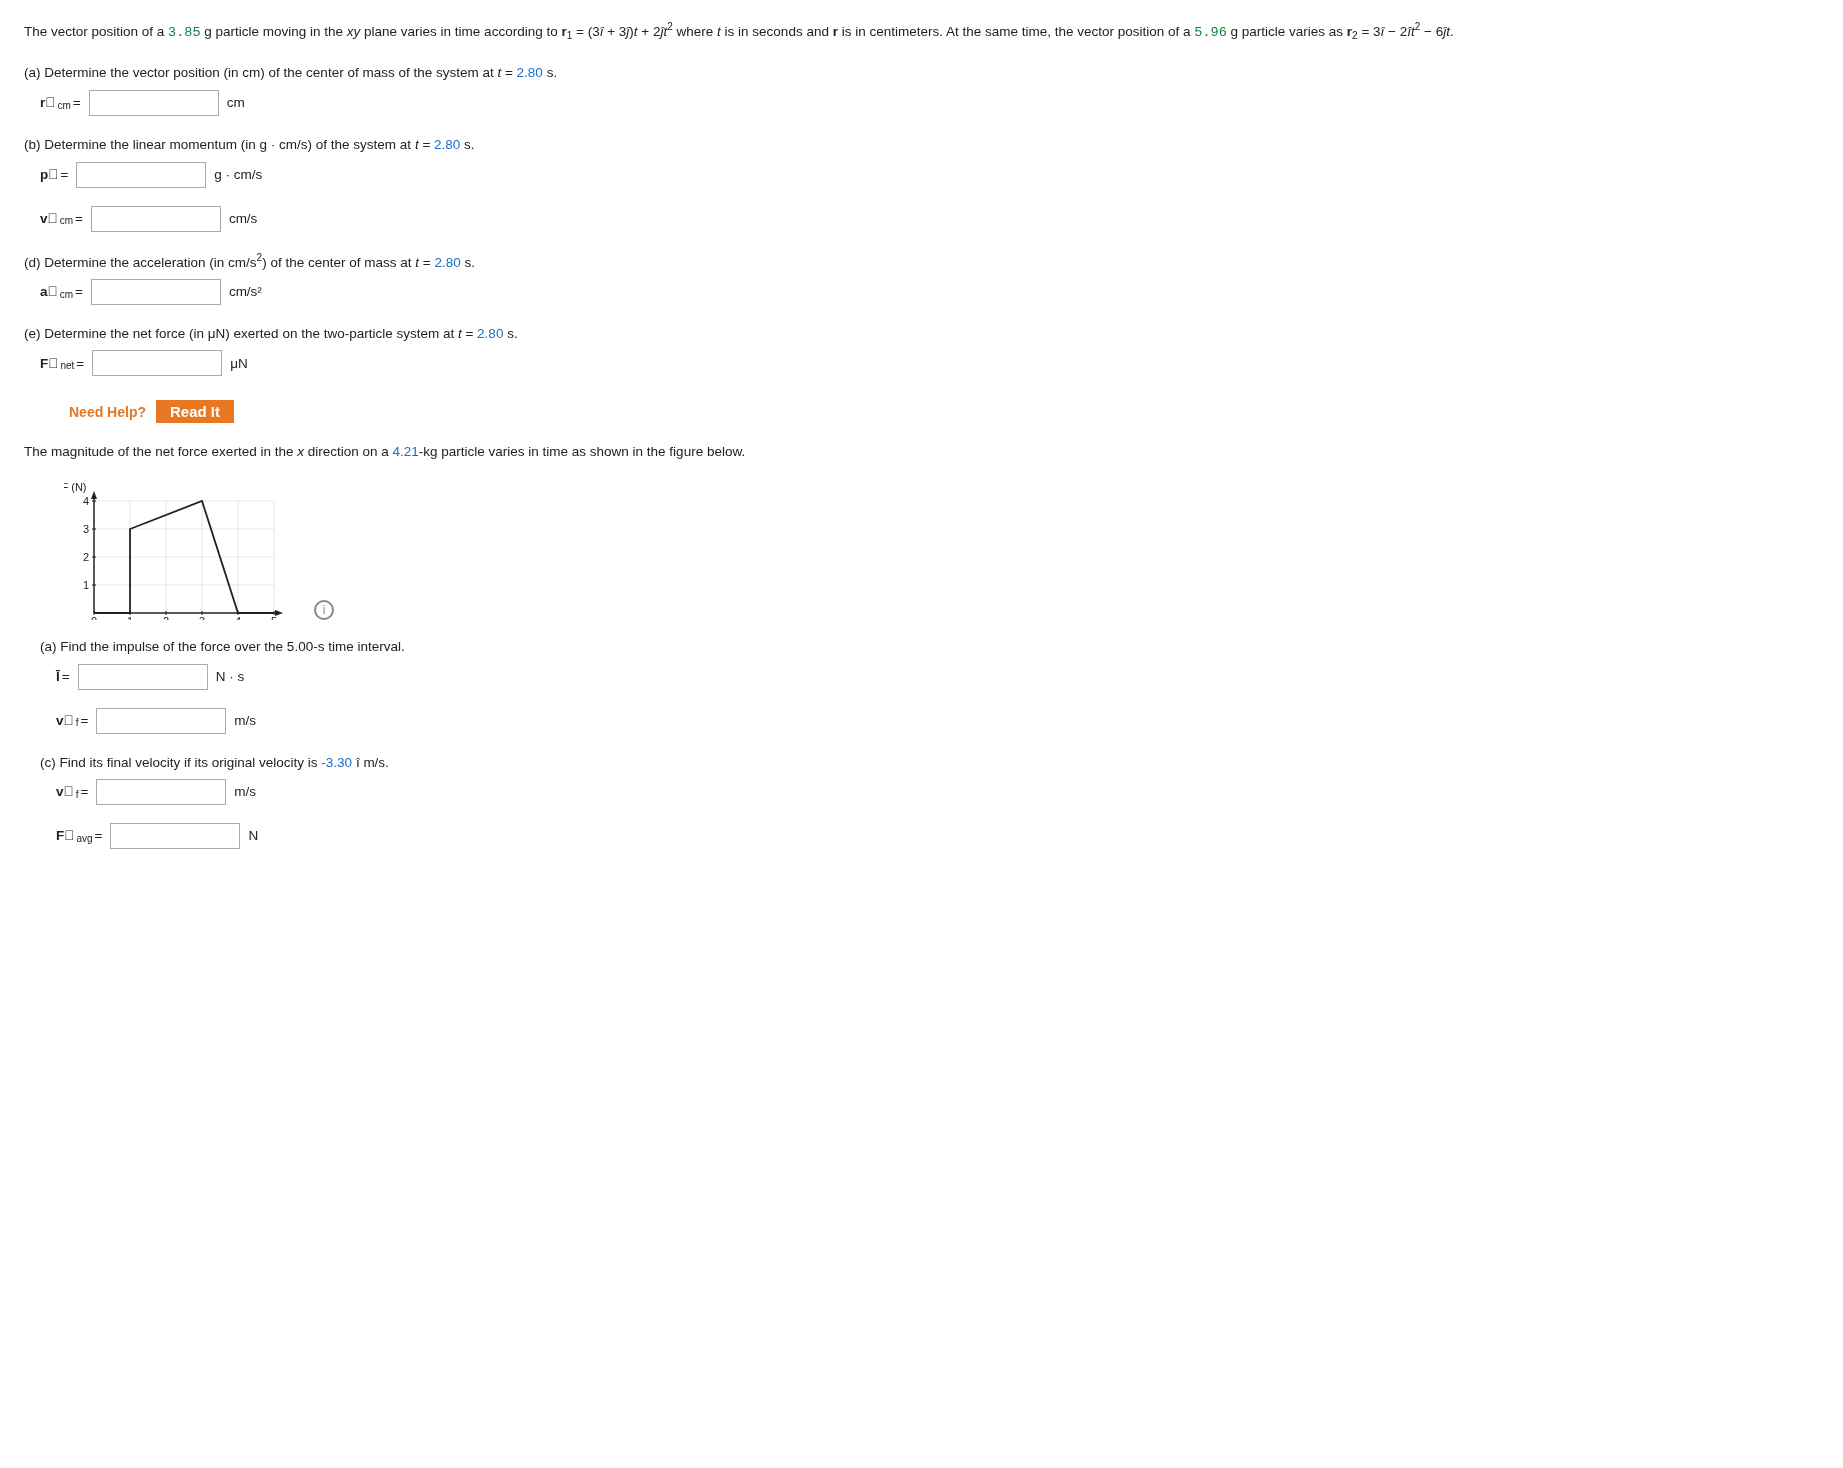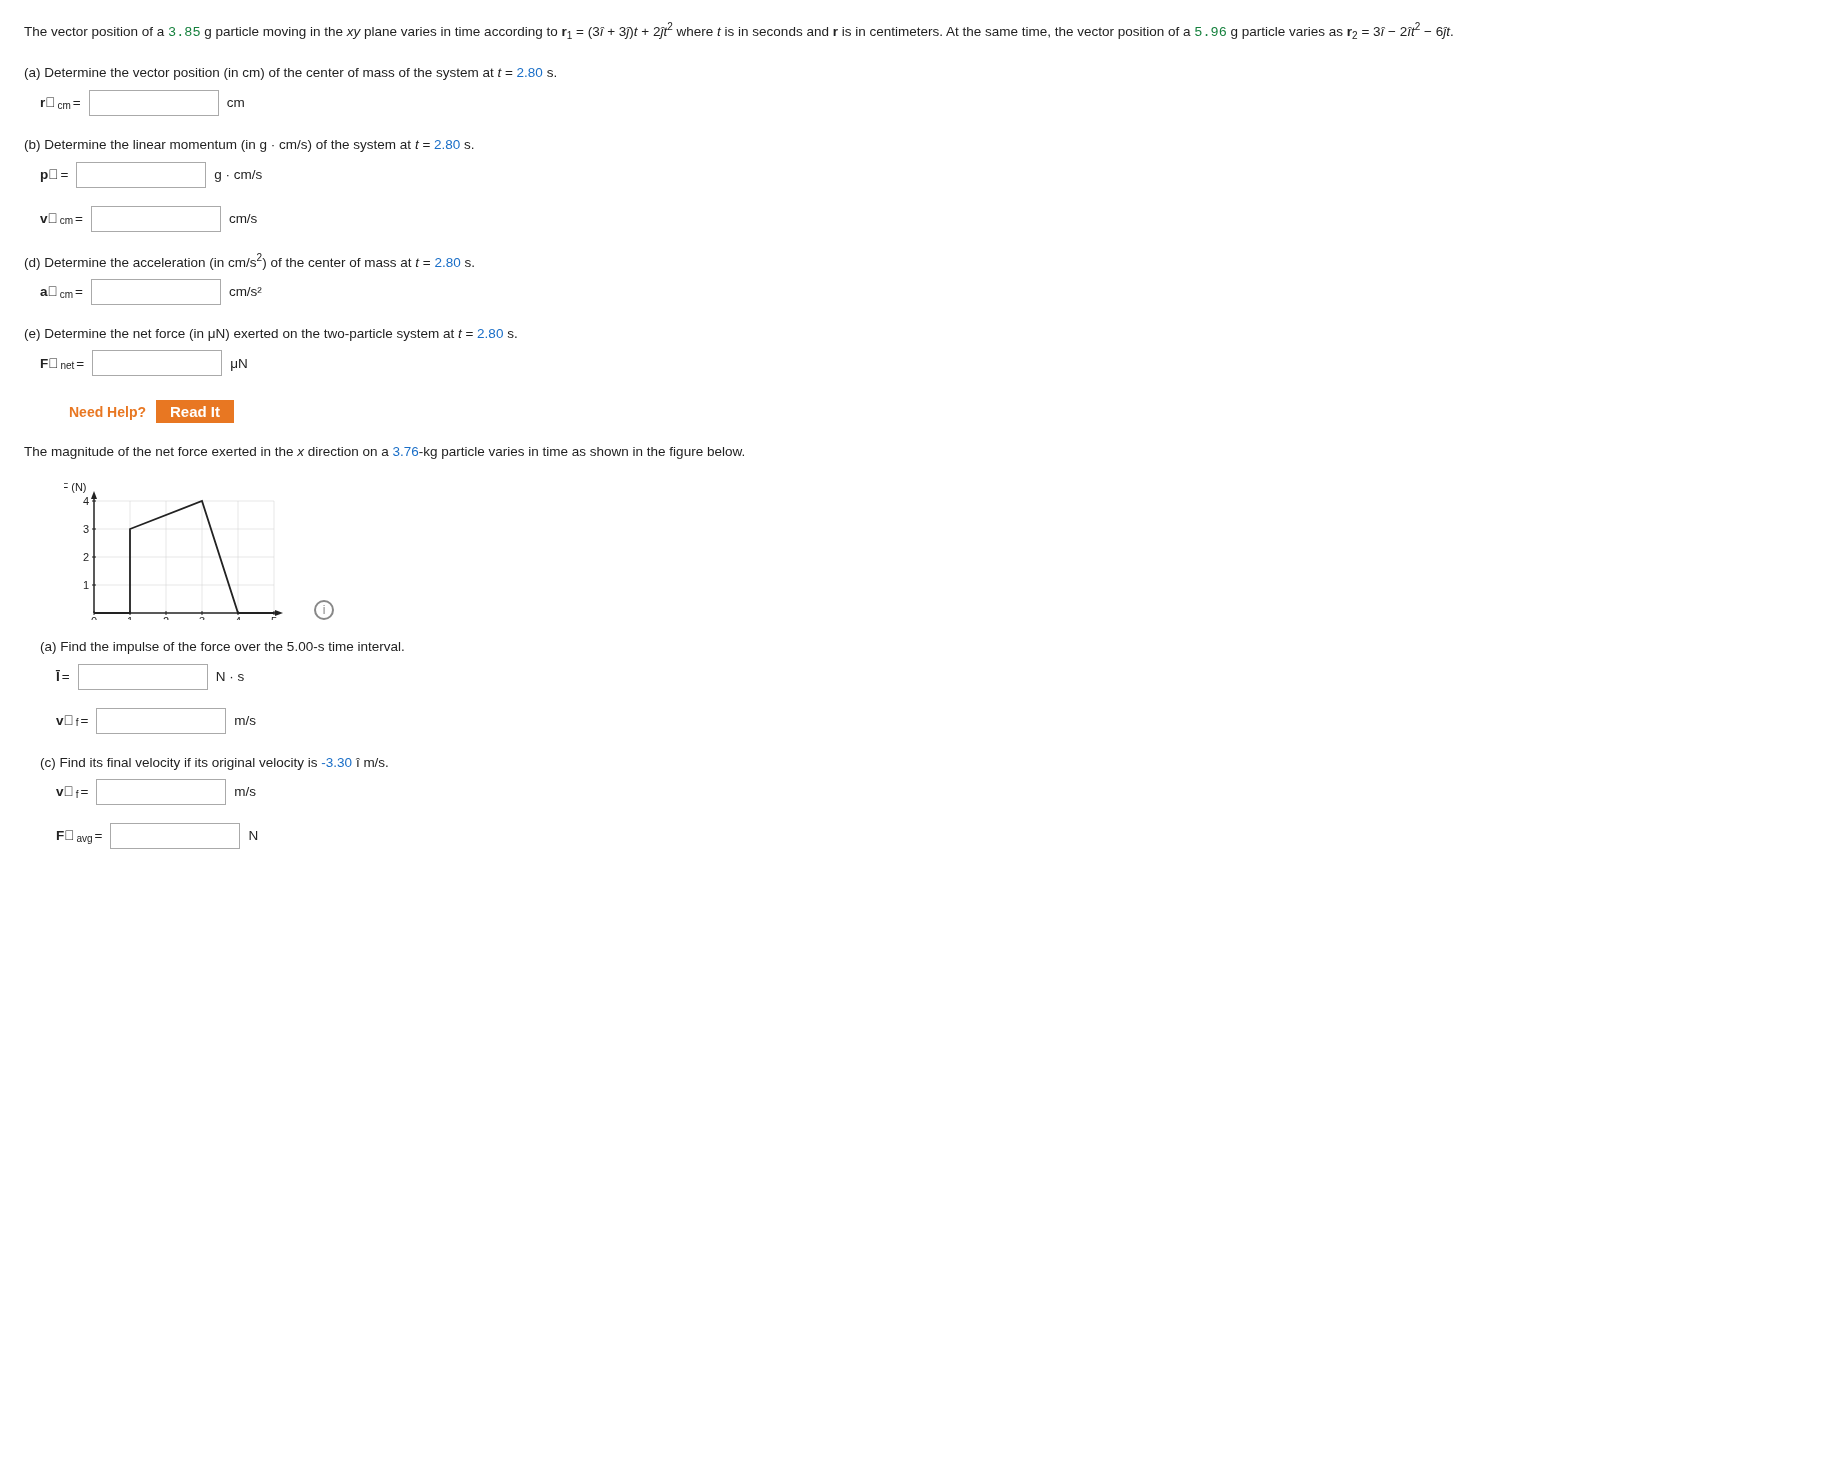--- a/index.html
+++ b/index.html
@@ -168,21 +168,21 @@
   </div>
 </div>
 
 <div class="need-help-row">
   <span class="need-help-label">Need Help?</span>
   <button class="read-it-btn">Read It</button>
 </div>
 
 <div class="second-problem-text">
   The magnitude of the net force exerted in the <em>x</em> direction on a 
-  <span class="highlight-blue">3.76</span>-kg particle varies in time as shown in the figure below.
+  <span class="highlight-blue">4.21</span>-kg particle varies in time as shown in the figure below.
 </div>
 
 <div style="display:flex; align-items:flex-end; margin-bottom:16px; margin-left:40px;">
   <svg class="graph" width="230" height="145" viewBox="0 0 230 145">
 
     <line x1="30" y1="110" x2="210" y2="110" stroke="#ccc" stroke-width="0.5"></line>
     <line x1="30" y1="82" x2="210" y2="82" stroke="#ccc" stroke-width="0.5"></line>
     <line x1="30" y1="54" x2="210" y2="54" stroke="#ccc" stroke-width="0.5"></line>
     <line x1="30" y1="26" x2="210" y2="26" stroke="#ccc" stroke-width="0.5"></line>
 

